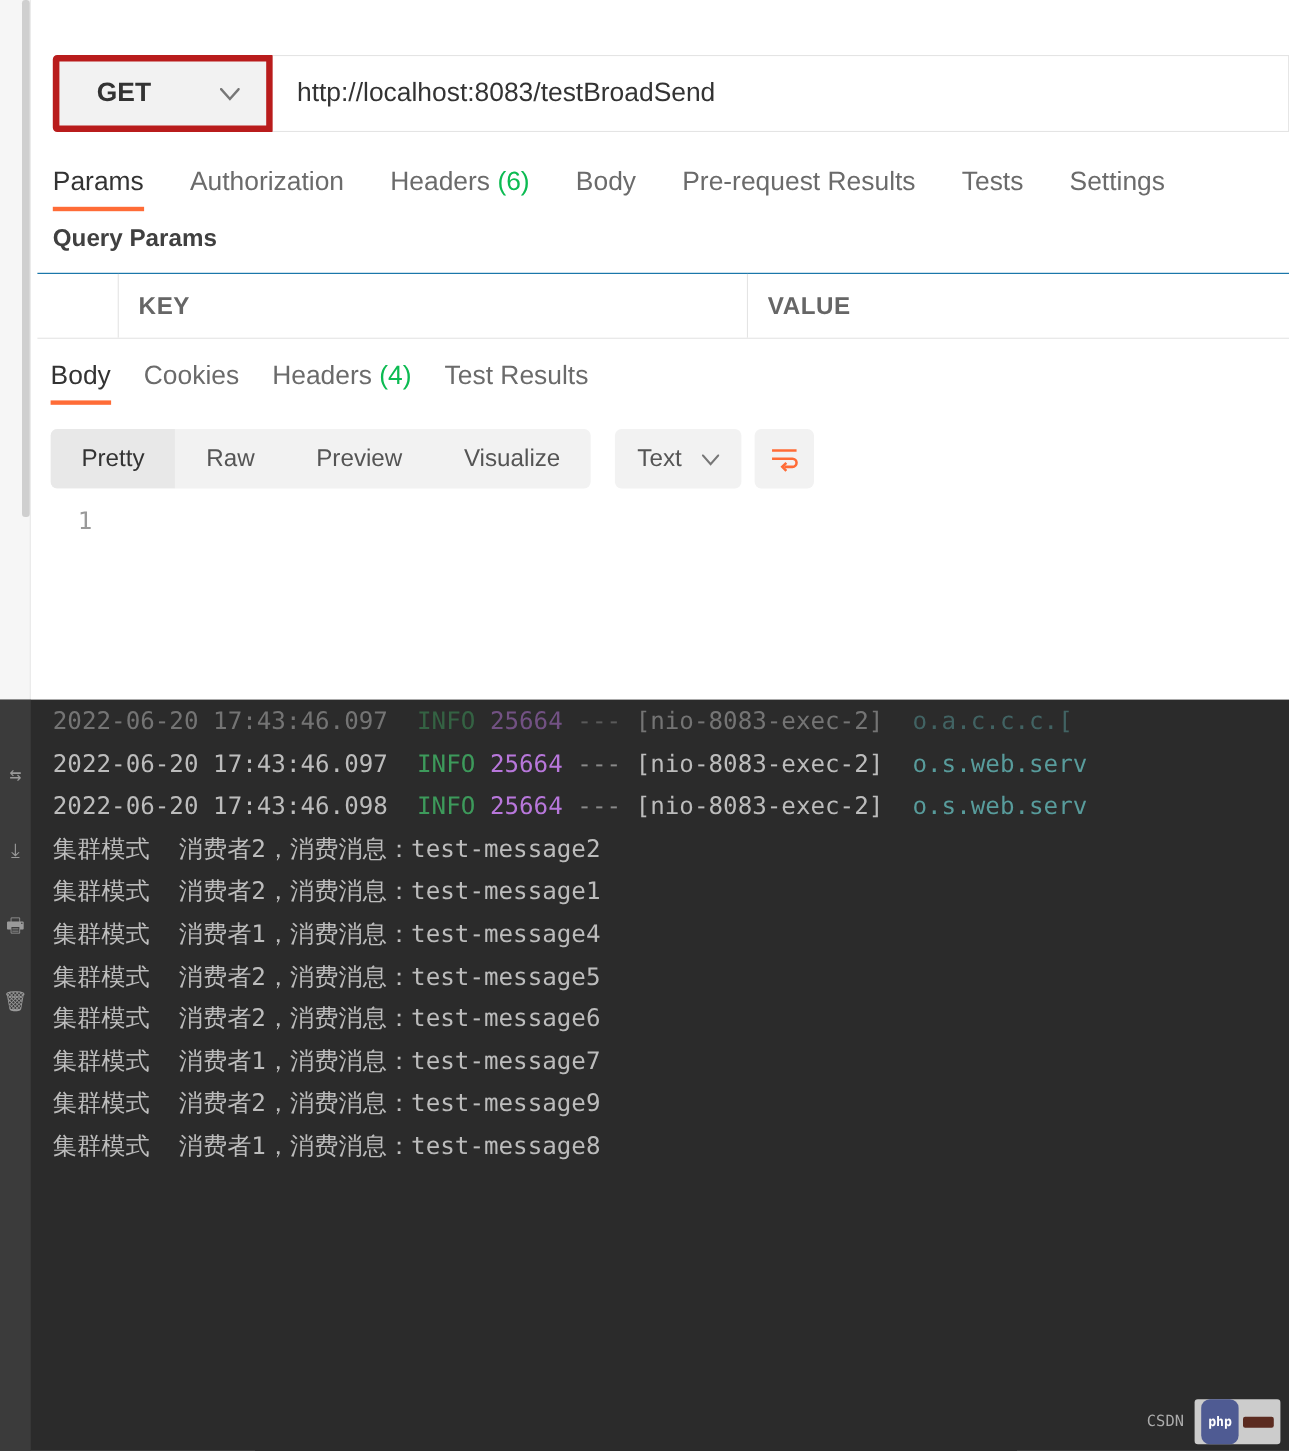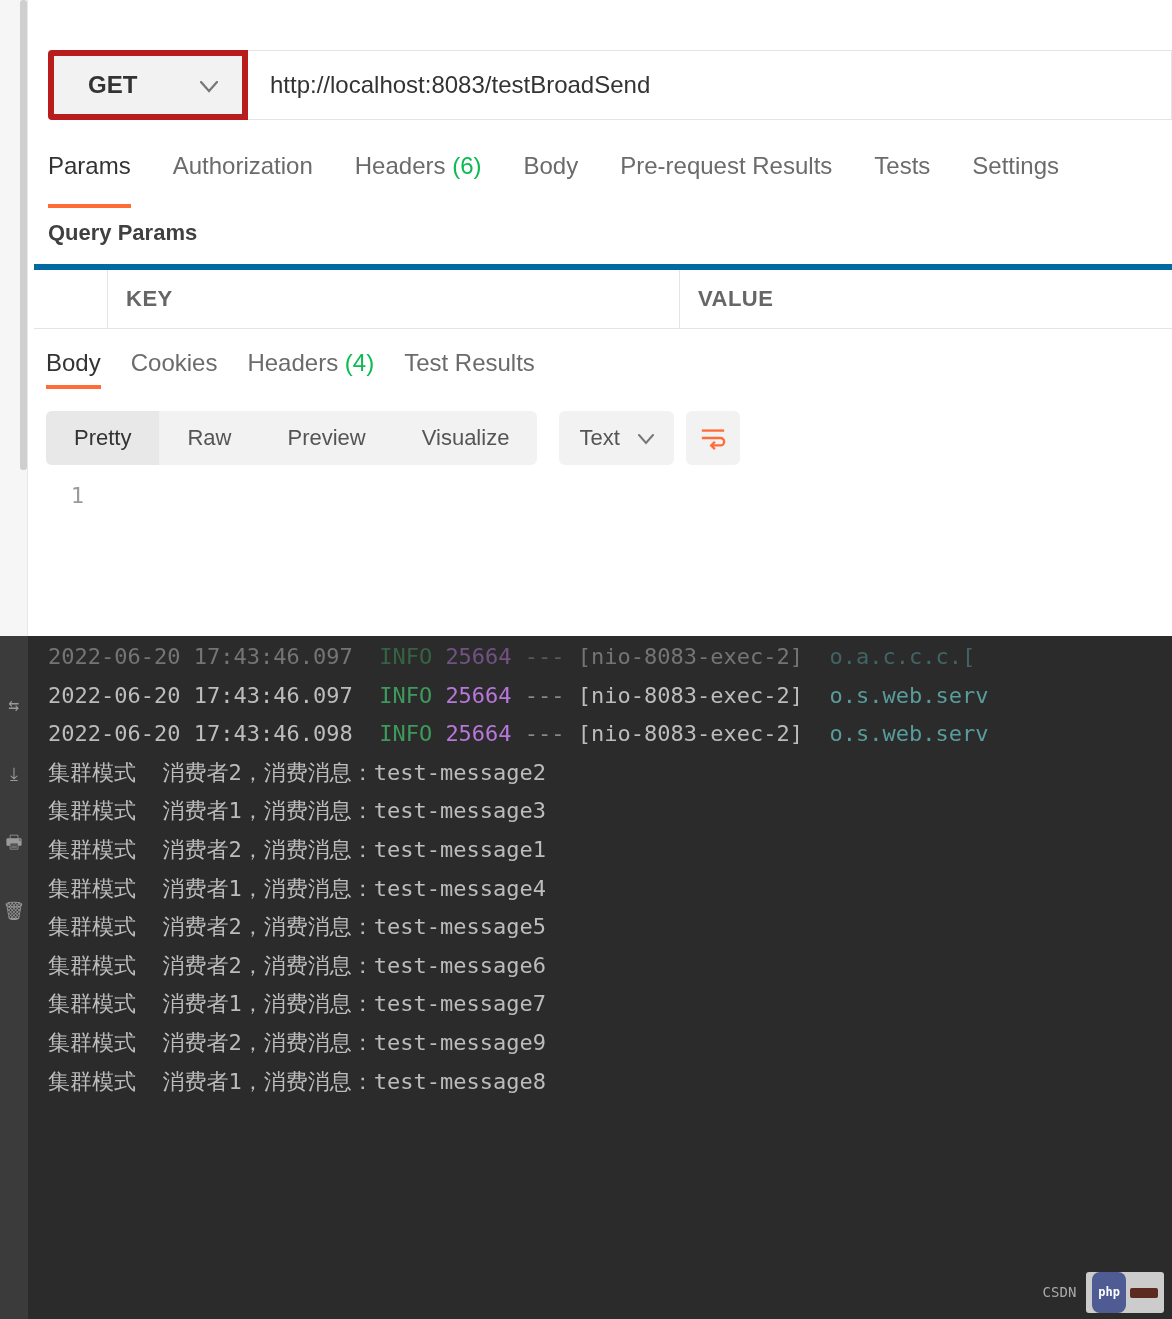--- a/index.html
+++ b/index.html
@@ -77,35 +77,35 @@
     margin: 32px 0 0 14px;
     font-size: 24px;
     color: #6b6b6b;
     padding-bottom: 10px;
   }
   .tabs-top .tab { cursor: pointer; }
   .tabs-top .tab.active {
     color: #333;
     font-weight: 500;
     border-bottom: 4px solid #ff6c37;
-    padding-bottom: 24px;
+    padding-bottom: 8px;
     margin-bottom: -12px;
     text-align: center;
   }
   .headers-count { color: #0cbb52; }
   .qp-label {
     margin: 14px 0 0 14px;
     font-size: 22px;
     font-weight: 700;
     color: #404040;
   }
   .kv-row {
     display: flex;
     margin: 18px 0 0 0px;
-    border-top: 6px solid #0369a1;
+    border-top: 1px solid #0369a1;
     border-bottom: 1px solid #e4e4e4;
   }
   .kv-row .gutter {
     width: 74px;
     border-right: 1px solid #e4e4e4;
   }
   .kv-row .key, .kv-row .value {
     padding: 16px 18px;
     font-size: 22px;
     font-weight: 700;
@@ -337,21 +337,20 @@
     <span class="ic">⇆</span>
     <span class="ic">⤓</span>
     <span class="ic">🖶</span>
     <span class="ic">🗑</span>
   </div>
   <div id="console-lines">
       <div class="logrow" style="opacity:.5;margin-top:-6px"><span class="msg">2022-06-20 17:43:46.097</span>  <span class="info">INFO</span> <span class="pid">25664</span> <span class="dash">---</span> <span class="msg">[nio-8083-exec-2]</span>  <span class="src">o.a.c.c.c.[</span></div>
       <div class="logrow"><span class="msg">2022-06-20 17:43:46.097</span>  <span class="info">INFO</span> <span class="pid">25664</span> <span class="dash">---</span> <span class="msg">[nio-8083-exec-2]</span>  <span class="src">o.s.web.serv</span></div>
       <div class="logrow"><span class="msg">2022-06-20 17:43:46.098</span>  <span class="info">INFO</span> <span class="pid">25664</span> <span class="dash">---</span> <span class="msg">[nio-8083-exec-2]</span>  <span class="src">o.s.web.serv</span></div>
       <div class="logrow"><span class="msg">集群模式  消费者2，消费消息：test-message2</span></div>
-      <div class="logrow"><span class="msg">集群模式  消费者1，消费消息：test-message3</span></div>
       <div class="logrow"><span class="msg">集群模式  消费者2，消费消息：test-message1</span></div>
       <div class="logrow"><span class="msg">集群模式  消费者1，消费消息：test-message4</span></div>
       <div class="logrow"><span class="msg">集群模式  消费者2，消费消息：test-message5</span></div>
       <div class="logrow"><span class="msg">集群模式  消费者2，消费消息：test-message6</span></div>
       <div class="logrow"><span class="msg">集群模式  消费者1，消费消息：test-message7</span></div>
       <div class="logrow"><span class="msg">集群模式  消费者2，消费消息：test-message9</span></div>
       <div class="logrow"><span class="msg">集群模式  消费者1，消费消息：test-message8</span></div>
     </div>
 
   <div class="watermark">

